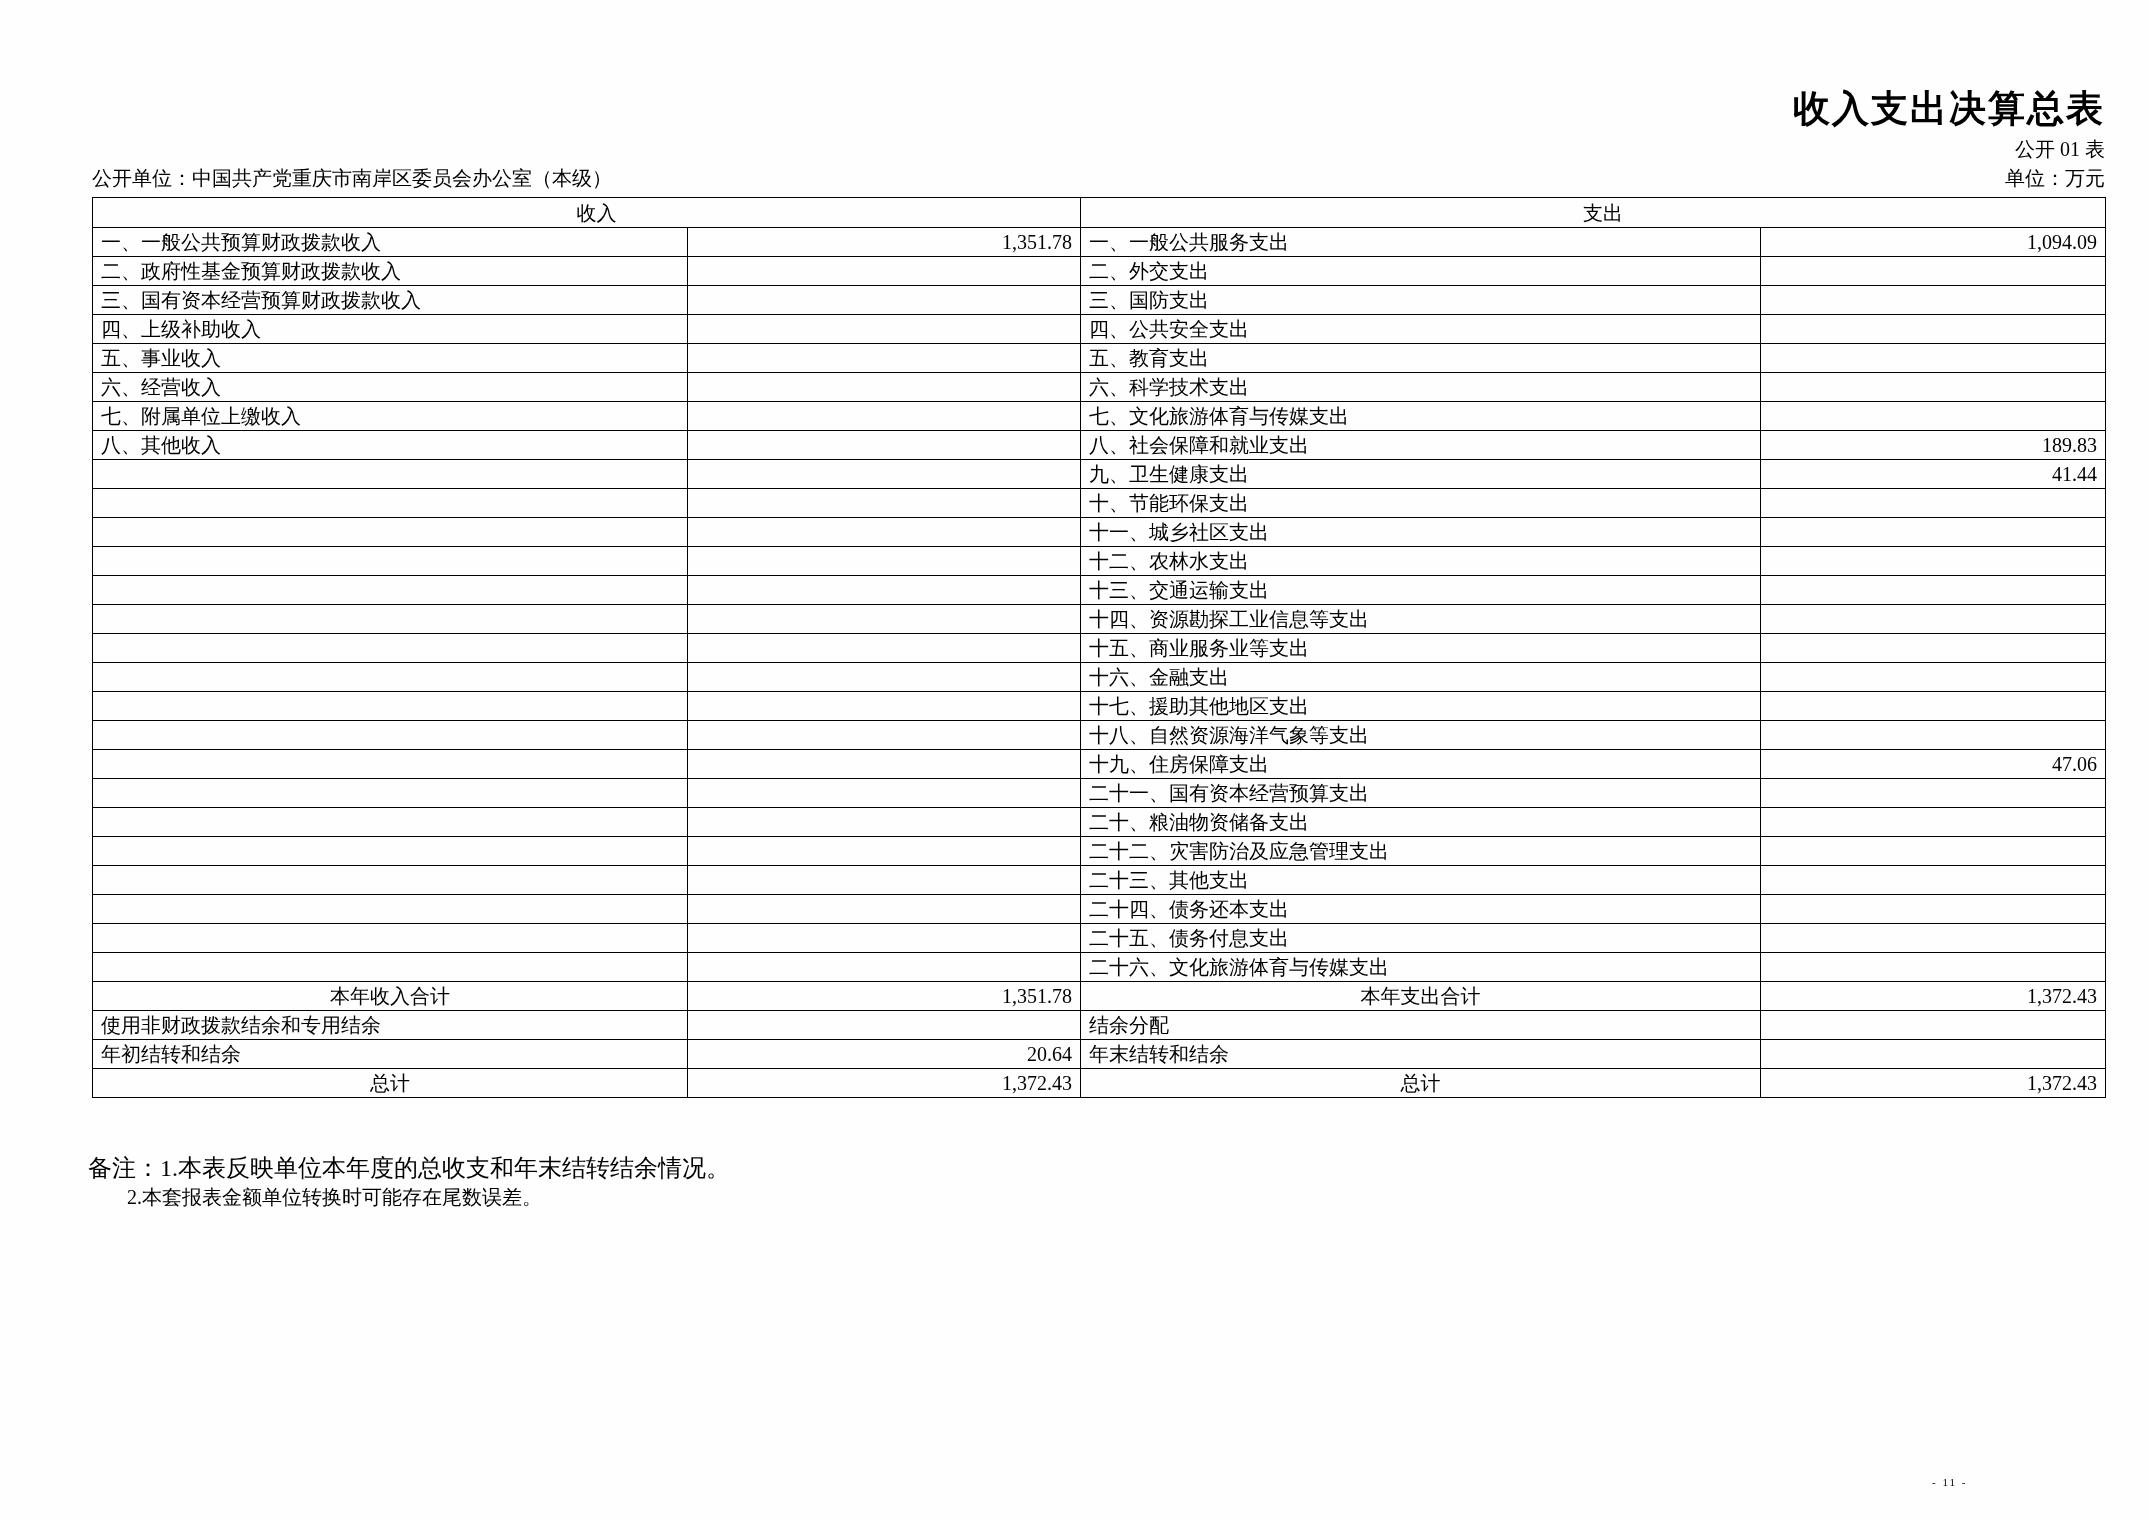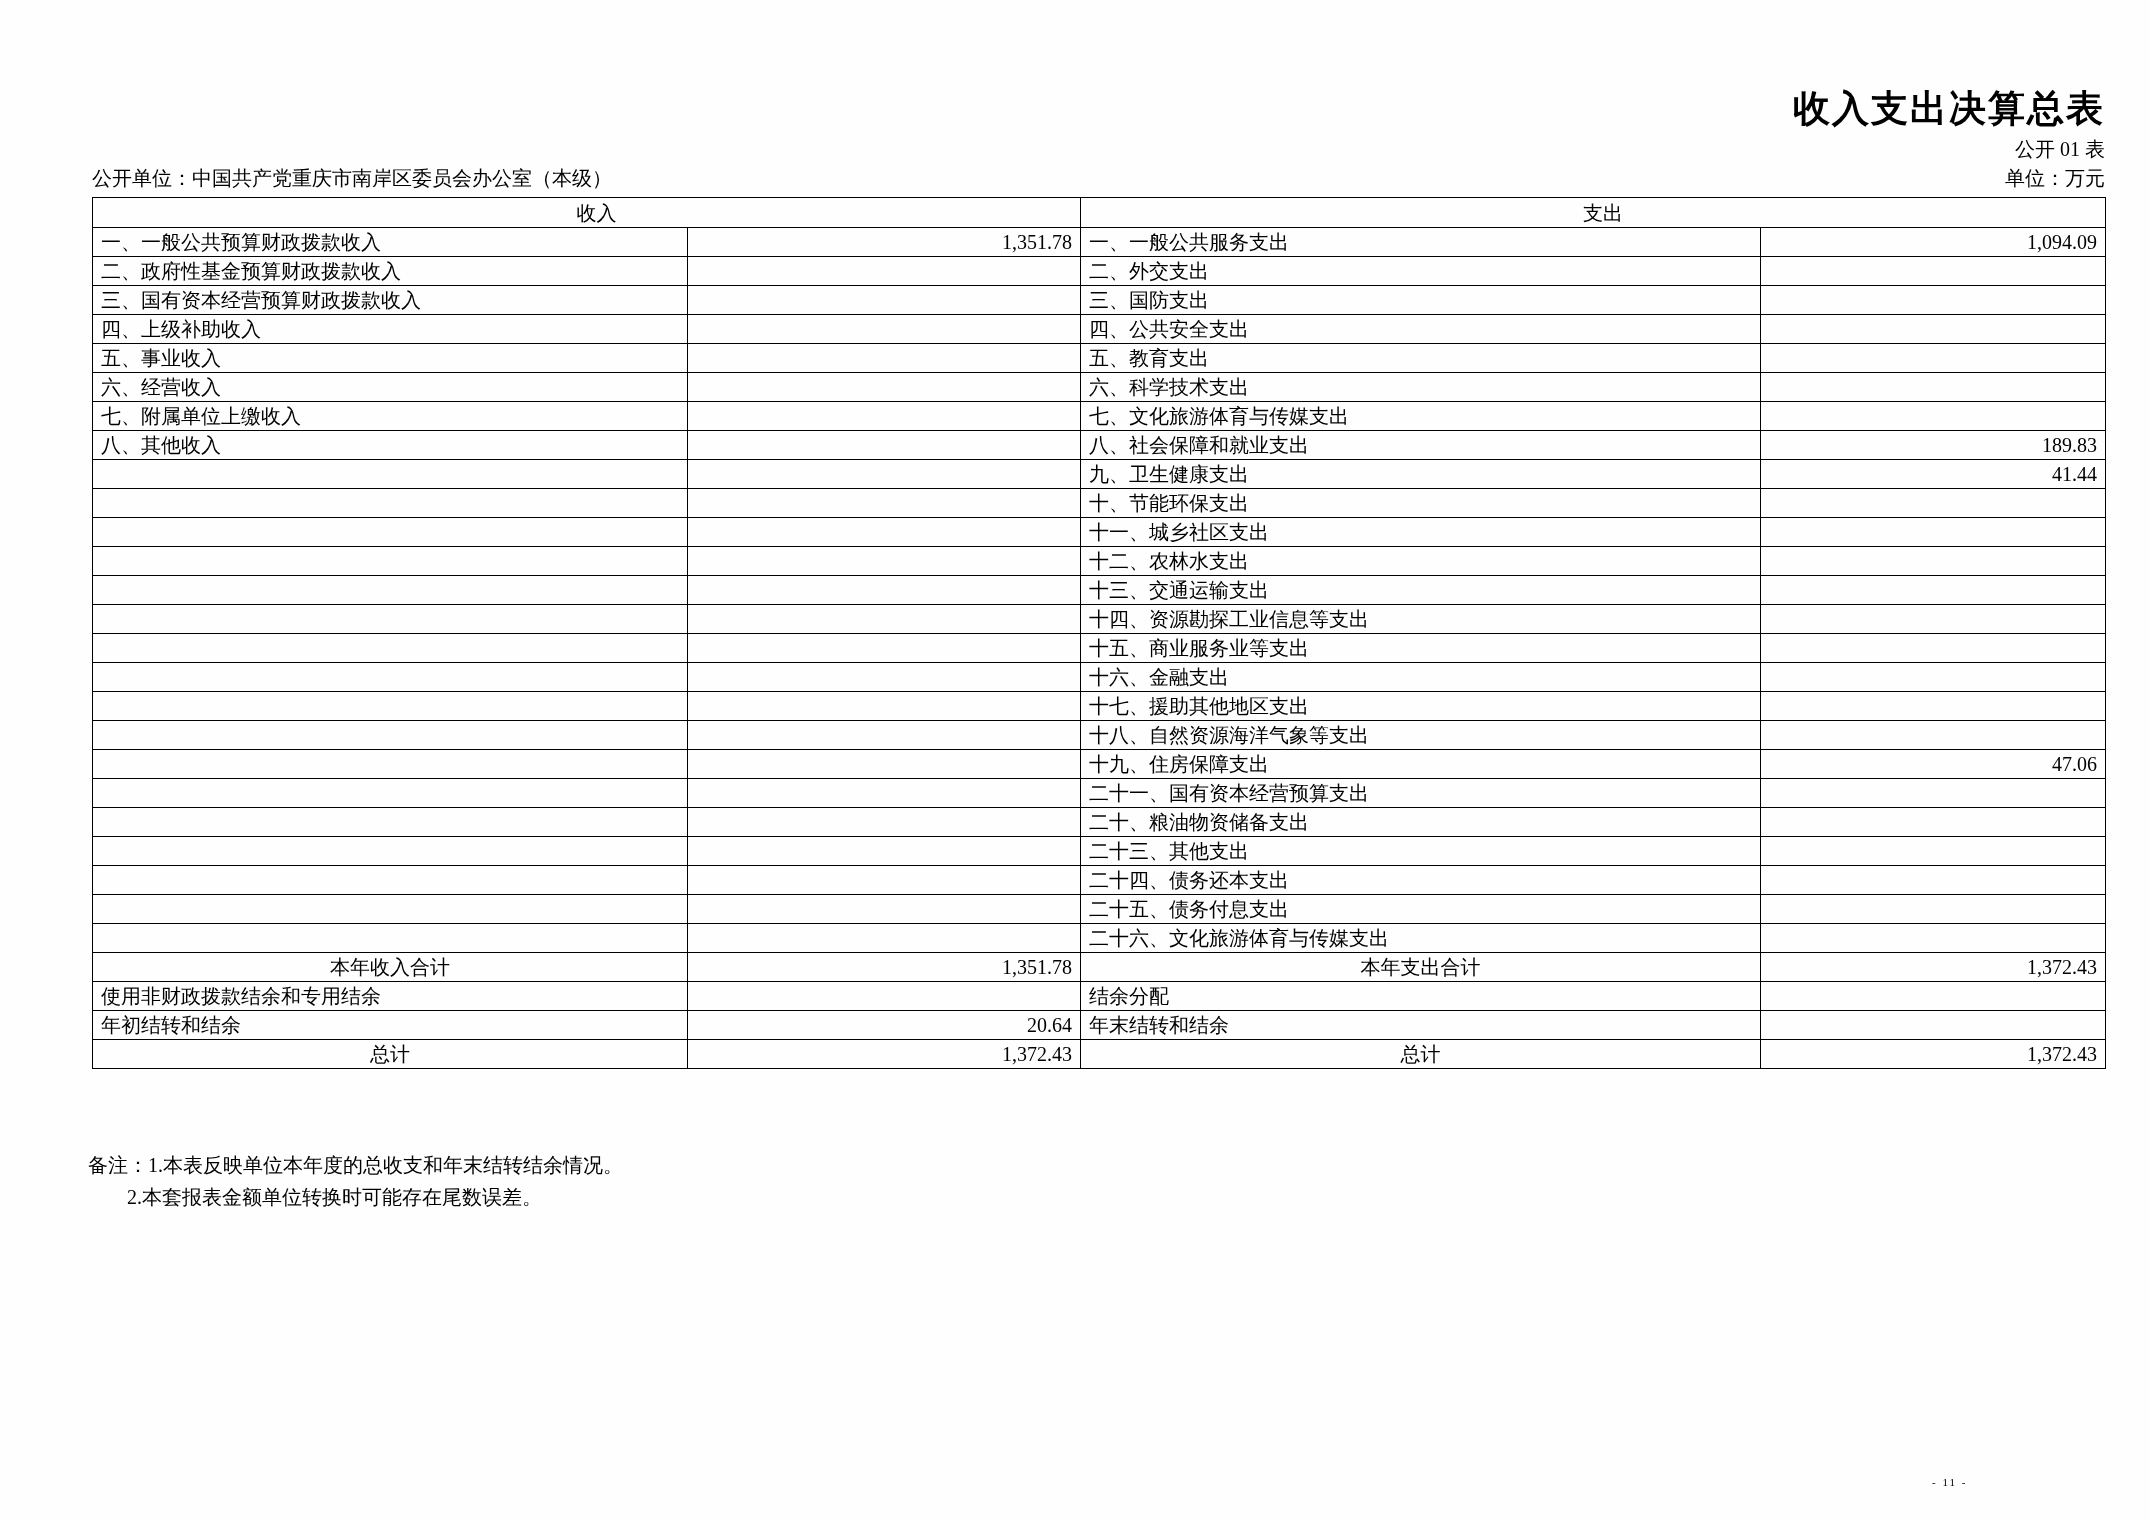--- a/index.html
+++ b/index.html
@@ -44,21 +44,21 @@
     overflow:hidden;
     vertical-align:middle;
   }
   tr.section-row td { height:29px; text-align:center;padding-left:28px; }
   tr.colhead-row td { height:30px; text-align:center; }
   td.item { text-align:left; }
   td.val  { text-align:right; padding-right:12px; }
   td.center { text-align:center; }
   .note-line-1 {
     position:absolute; top:1152px; left:88px;
-    font-size:20px;
+    font-size:24px;
   }
   .note-line-2 {
     position:absolute; top:1184px; left:127px;
     font-size:20px;
   }
   .page-number {
     position:absolute; top:1476px; left:1932px;
     font-size:11px; letter-spacing:2px;
   }
 </style>
@@ -208,20 +208,26 @@
         </tr>
         <tr>
           <td class="item"></td>
           <td class="val"></td>
           <td class="item">二十、粮油物资储备支出</td>
           <td class="val"></td>
         </tr>
         <tr>
           <td class="item"></td>
           <td class="val"></td>
+          <td class="item">二十二、灾害防治及应急管理支出</td>
+          <td class="val"></td>
+        </tr>
+        <tr>
+          <td class="item"></td>
+          <td class="val"></td>
           <td class="item">二十三、其他支出</td>
           <td class="val"></td>
         </tr>
         <tr>
           <td class="item"></td>
           <td class="val"></td>
           <td class="item">二十四、债务还本支出</td>
           <td class="val"></td>
         </tr>
         <tr>

